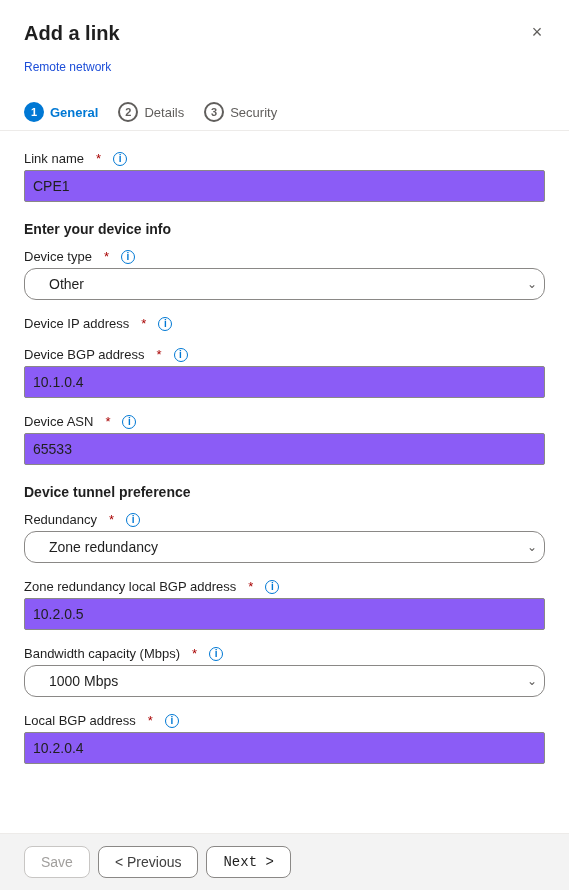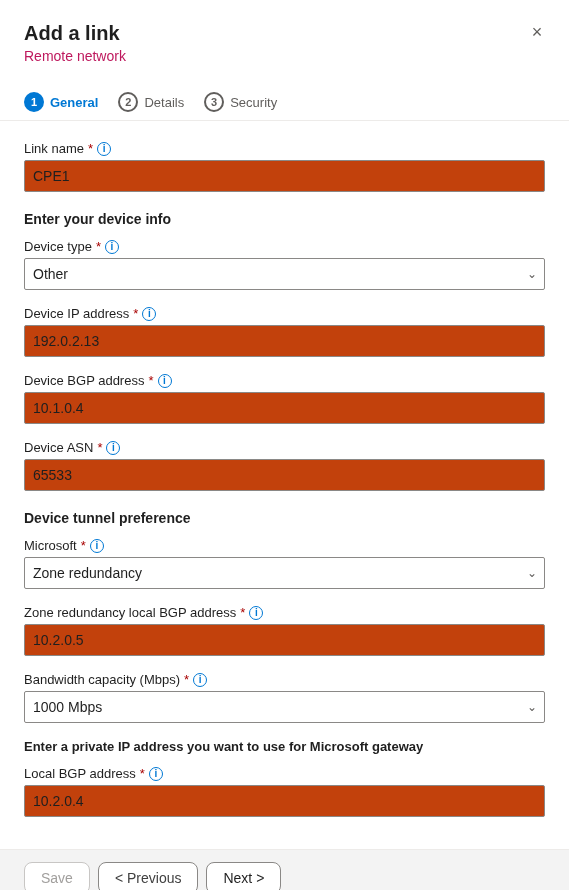--- a/index.html
+++ b/index.html
@@ -24,23 +24,23 @@
     .dialog-header {
       padding: 20px 20px 0 24px;
     }
     .dialog-title {
       font-size: 20px;
       font-weight: 600;
       color: #1f1f1f;
       line-height: 1.3;
     }
     .dialog-subtitle {
-      font-size: 14px;
-      color: #be185d;
-      margin-top: 2px;
+      font-size: 12px;
+      color: #1d4ed8;
+      margin-top: 14px;
     }
     .close-btn {
       position: absolute;
       top: 16px;
       right: 16px;
       background: none;
       border: none;
       cursor: pointer;
       font-size: 18px;
       color: #605e5c;
@@ -102,21 +102,21 @@
     
     .field-group {
       margin-bottom: 16px;
     }
     .field-label {
       font-size: 13px;
       color: #1f1f1f;
       margin-bottom: 4px;
       display: flex;
       align-items: center;
-      gap: 4px;
+      gap: 12px;
     }
     .field-label .required {
       color: #a80000;
     }
     .info-icon {
       width: 14px;
       height: 14px;
       border-radius: 50%;
       border: 1px solid #0078d4;
       color: #0078d4;
@@ -130,31 +130,31 @@
     .text-input {
       width: 100%;
       height: 32px;
       border: 1px solid #8a8886;
       border-radius: 2px;
       padding: 0 8px;
       font-size: 14px;
       font-family: inherit;
       color: #1f1f1f;
       outline: none;
-      background: #c2410c;
+      background: #8b5cf6;
     }
     .select-wrapper {
       position: relative;
     }
     .select-input {
       width: 100%;
       height: 32px;
       border: 1px solid #8a8886;
-      border-radius: 2px;
-      padding: 0 32px 0 8px;
+      border-radius: 12px;
+      padding: 0 32px 0 24px;
       font-size: 14px;
       font-family: inherit;
       color: #1f1f1f;
       background: #fff;
       appearance: none;
       cursor: pointer;
       outline: none;
     }
     .select-chevron {
       position: absolute;
@@ -199,20 +199,21 @@
     }
     .btn-secondary:disabled {
       color: #a19f9d;
       border-color: #c8c6c4;
       cursor: default;
     }
     .btn-primary {
       background: #fff;
       border: 1px solid #8a8886;
       color: #1f1f1f;
+      font-family: Liberation Mono, monospace;
     }
     .private-ip-heading {
       font-size: 13px;
       font-weight: 700;
       color: #1f1f1f;
       margin-bottom: 12px;
     }
   </style>
 </head>
 <body>
@@ -274,21 +275,20 @@
         <span class="select-chevron">⌄</span>
       </div>
     </div>
 
     <div class="field-group">
       <div class="field-label">
         <span>Device IP address</span>
         <span class="required"> *</span>
         <span class="info-icon">i</span>
       </div>
-      <input class="text-input" type="text" value="192.0.2.13" style="">
     </div>
 
     <div class="field-group">
       <div class="field-label">
         <span>Device BGP address</span>
         <span class="required"> *</span>
         <span class="info-icon">i</span>
       </div>
       <input class="text-input" type="text" value="10.1.0.4" style="">
     </div>
@@ -299,21 +299,21 @@
         <span class="required"> *</span>
         <span class="info-icon">i</span>
       </div>
       <input class="text-input" type="text" value="65533" style="">
     </div>
 
     <div class="section-heading">Device tunnel preference</div>
 
     <div class="field-group">
       <div class="field-label">
-        <span>Microsoft</span>
+        <span>Redundancy</span>
         <span class="required"> *</span>
         <span class="info-icon">i</span>
       </div>
       <div class="select-wrapper">
         <select class="select-input">
           <option selected="">Zone redundancy</option>
           <option>No redundancy</option>
         </select>
         <span class="select-chevron">⌄</span>
       </div>
@@ -339,21 +339,20 @@
           <option>250 Mbps</option>
           <option>500 Mbps</option>
           <option>750 Mbps</option>
           <option selected="">1000 Mbps</option>
           <option>2000 Mbps</option>
         </select>
         <span class="select-chevron">⌄</span>
       </div>
     </div>
 
-    <div class="private-ip-heading">Enter a private IP address you want to use for Microsoft gateway</div>
 
     <div class="field-group">
       <div class="field-label">
         <span>Local BGP address</span>
         <span class="required"> *</span>
         <span class="info-icon">i</span>
       </div>
       <input class="text-input" type="text" value="10.2.0.4" style="">
     </div>
 

